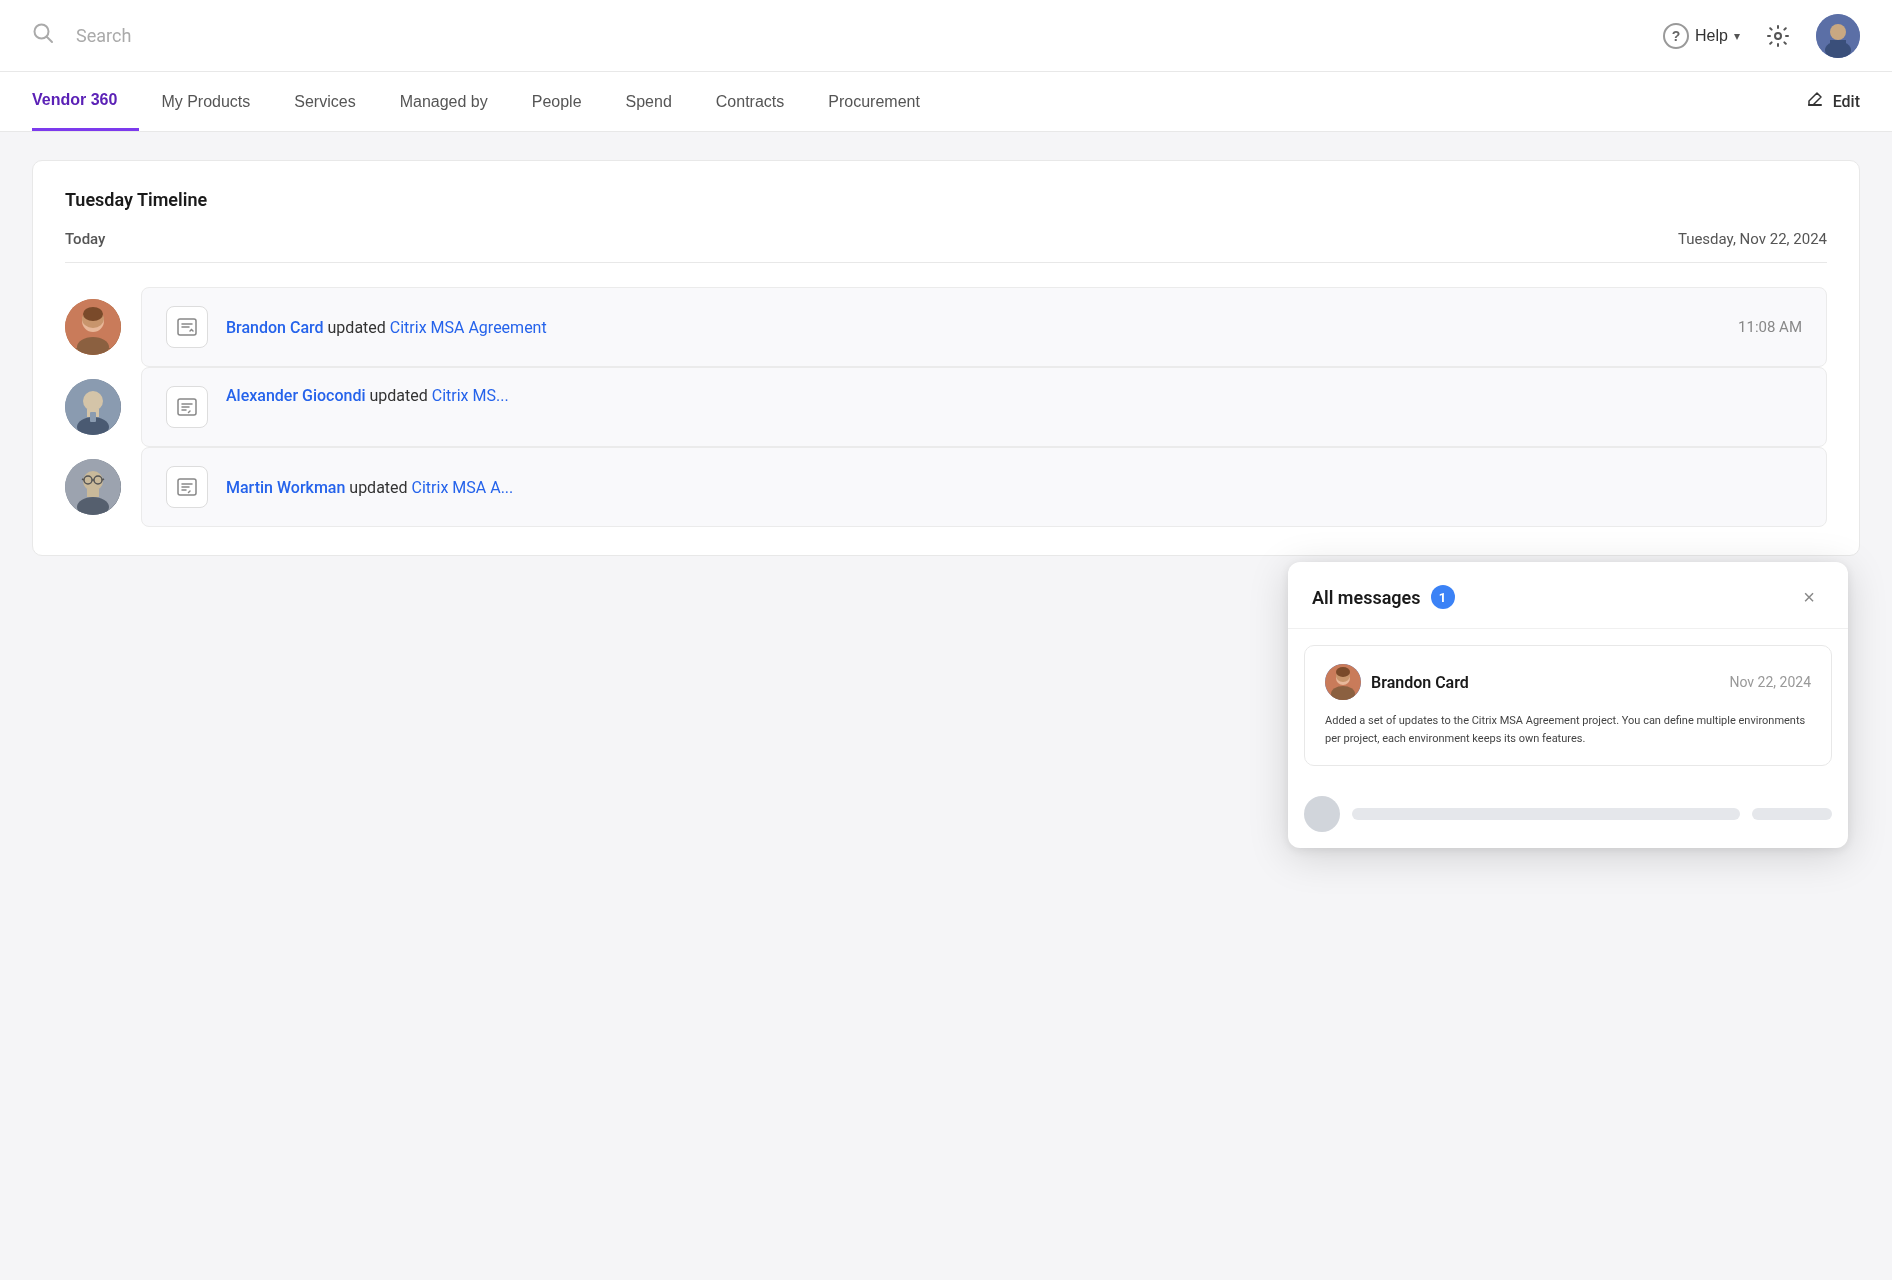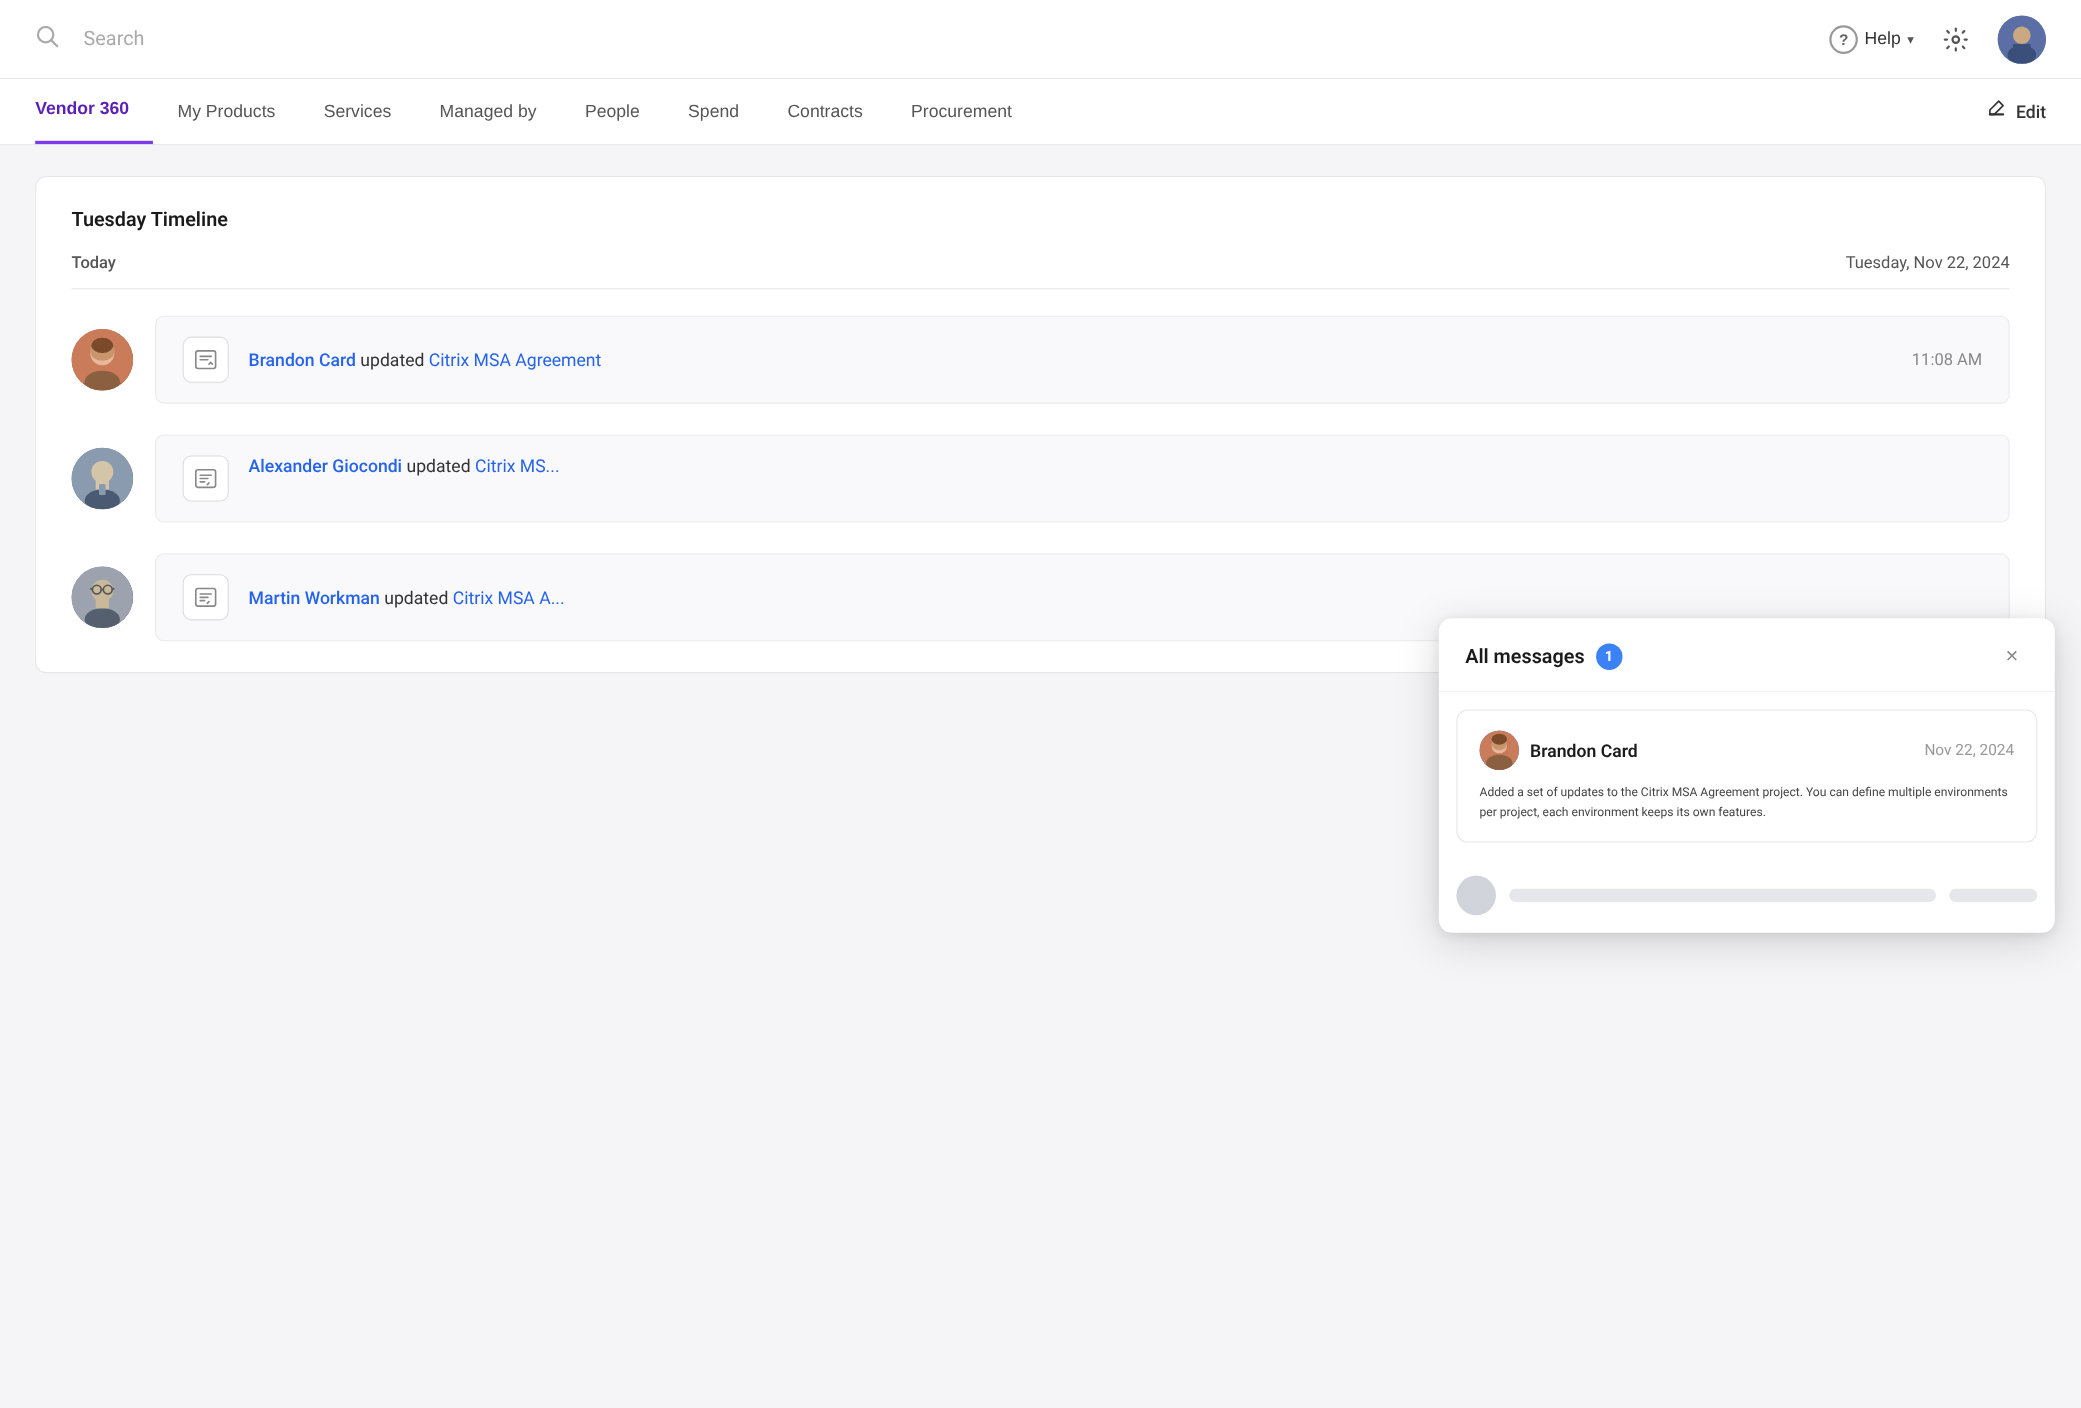--- a/index.html
+++ b/index.html
@@ -177,21 +177,21 @@
     }
     .timeline-date {
       font-size: 15px;
       color: #555;
     }
 
     
     .activity-list {
       display: flex;
       flex-direction: column;
-      gap: 28px;
+      gap: 0;
     }
     .activity-item {
       display: flex;
       align-items: center;
       gap: 20px;
     }
     .activity-avatar {
       width: 56px;
       height: 56px;
       border-radius: 50%;
@@ -241,21 +241,21 @@
       font-size: 15px;
       color: #888;
       white-space: nowrap;
       margin-left: 20px;
     }
 
     
     .messages-popup {
       position: absolute;
       top: 430px;
-      right: 24px;
+      right: 44px;
       width: 560px;
       background: #ffffff;
       border-radius: 12px;
       box-shadow: 0 8px 40px rgba(0,0,0,0.15), 0 2px 10px rgba(0,0,0,0.08);
       z-index: 100;
       overflow: hidden;
     }
     .messages-header {
       display: flex;
       align-items: center;

